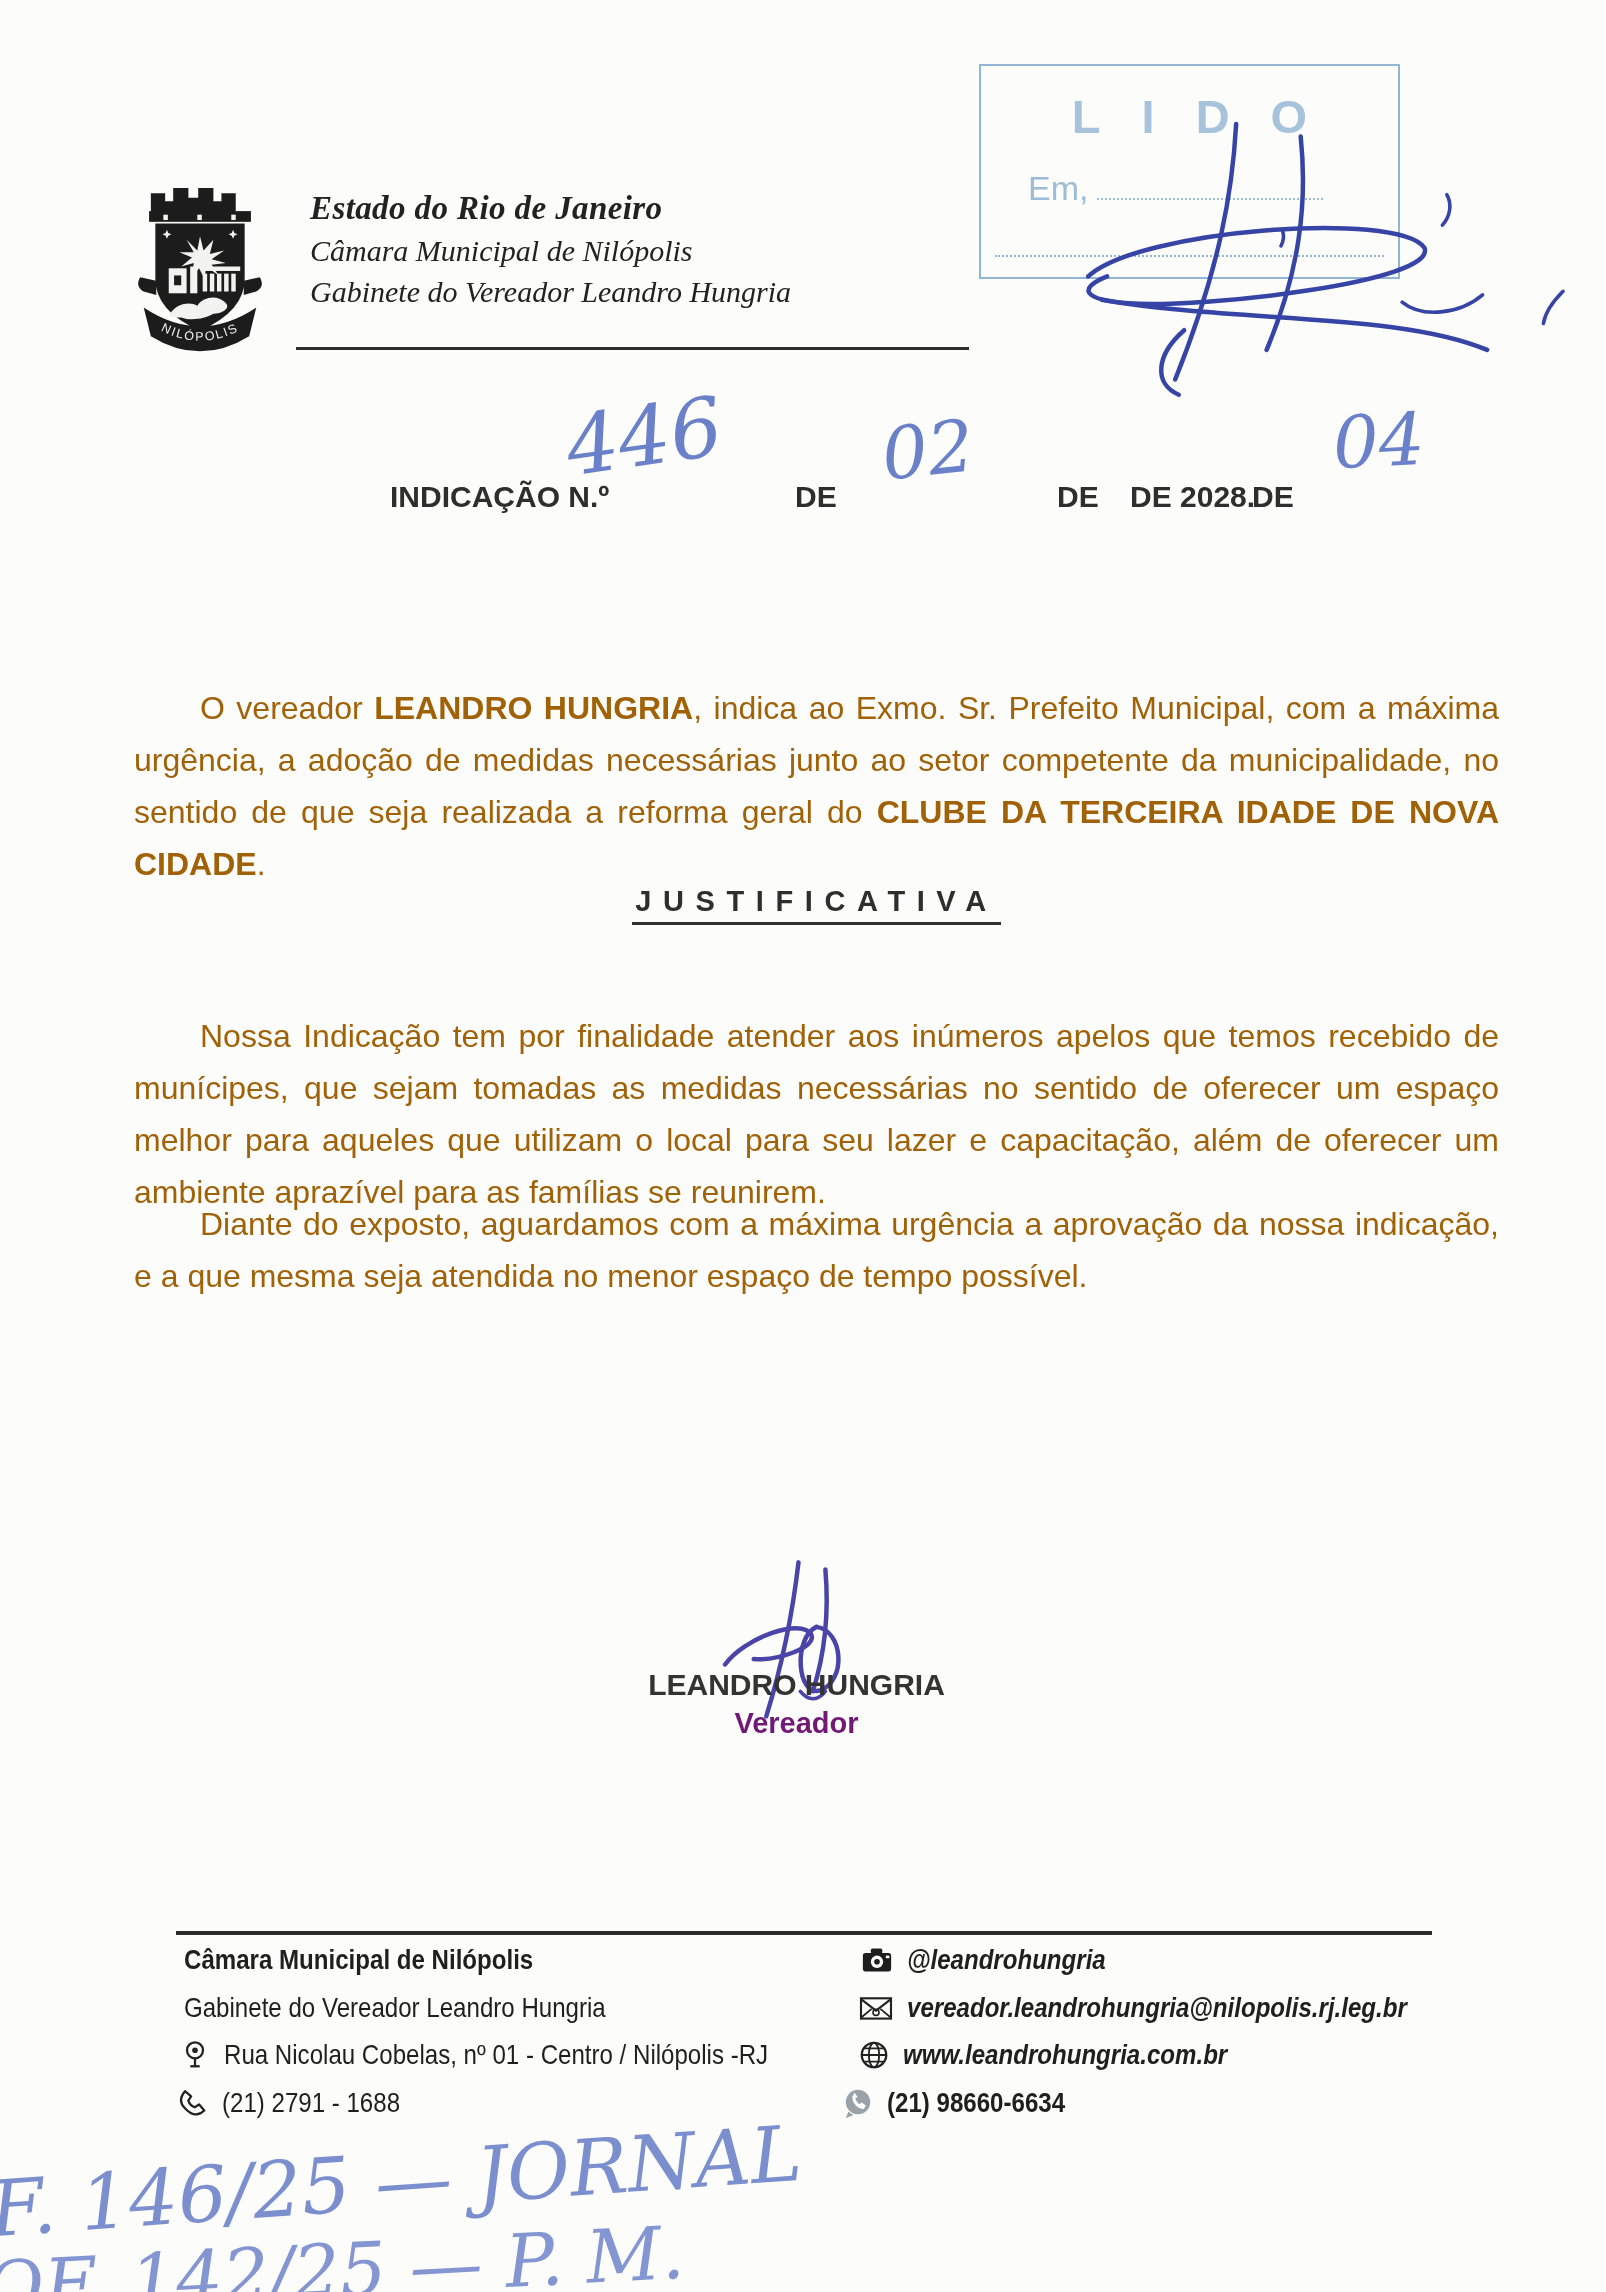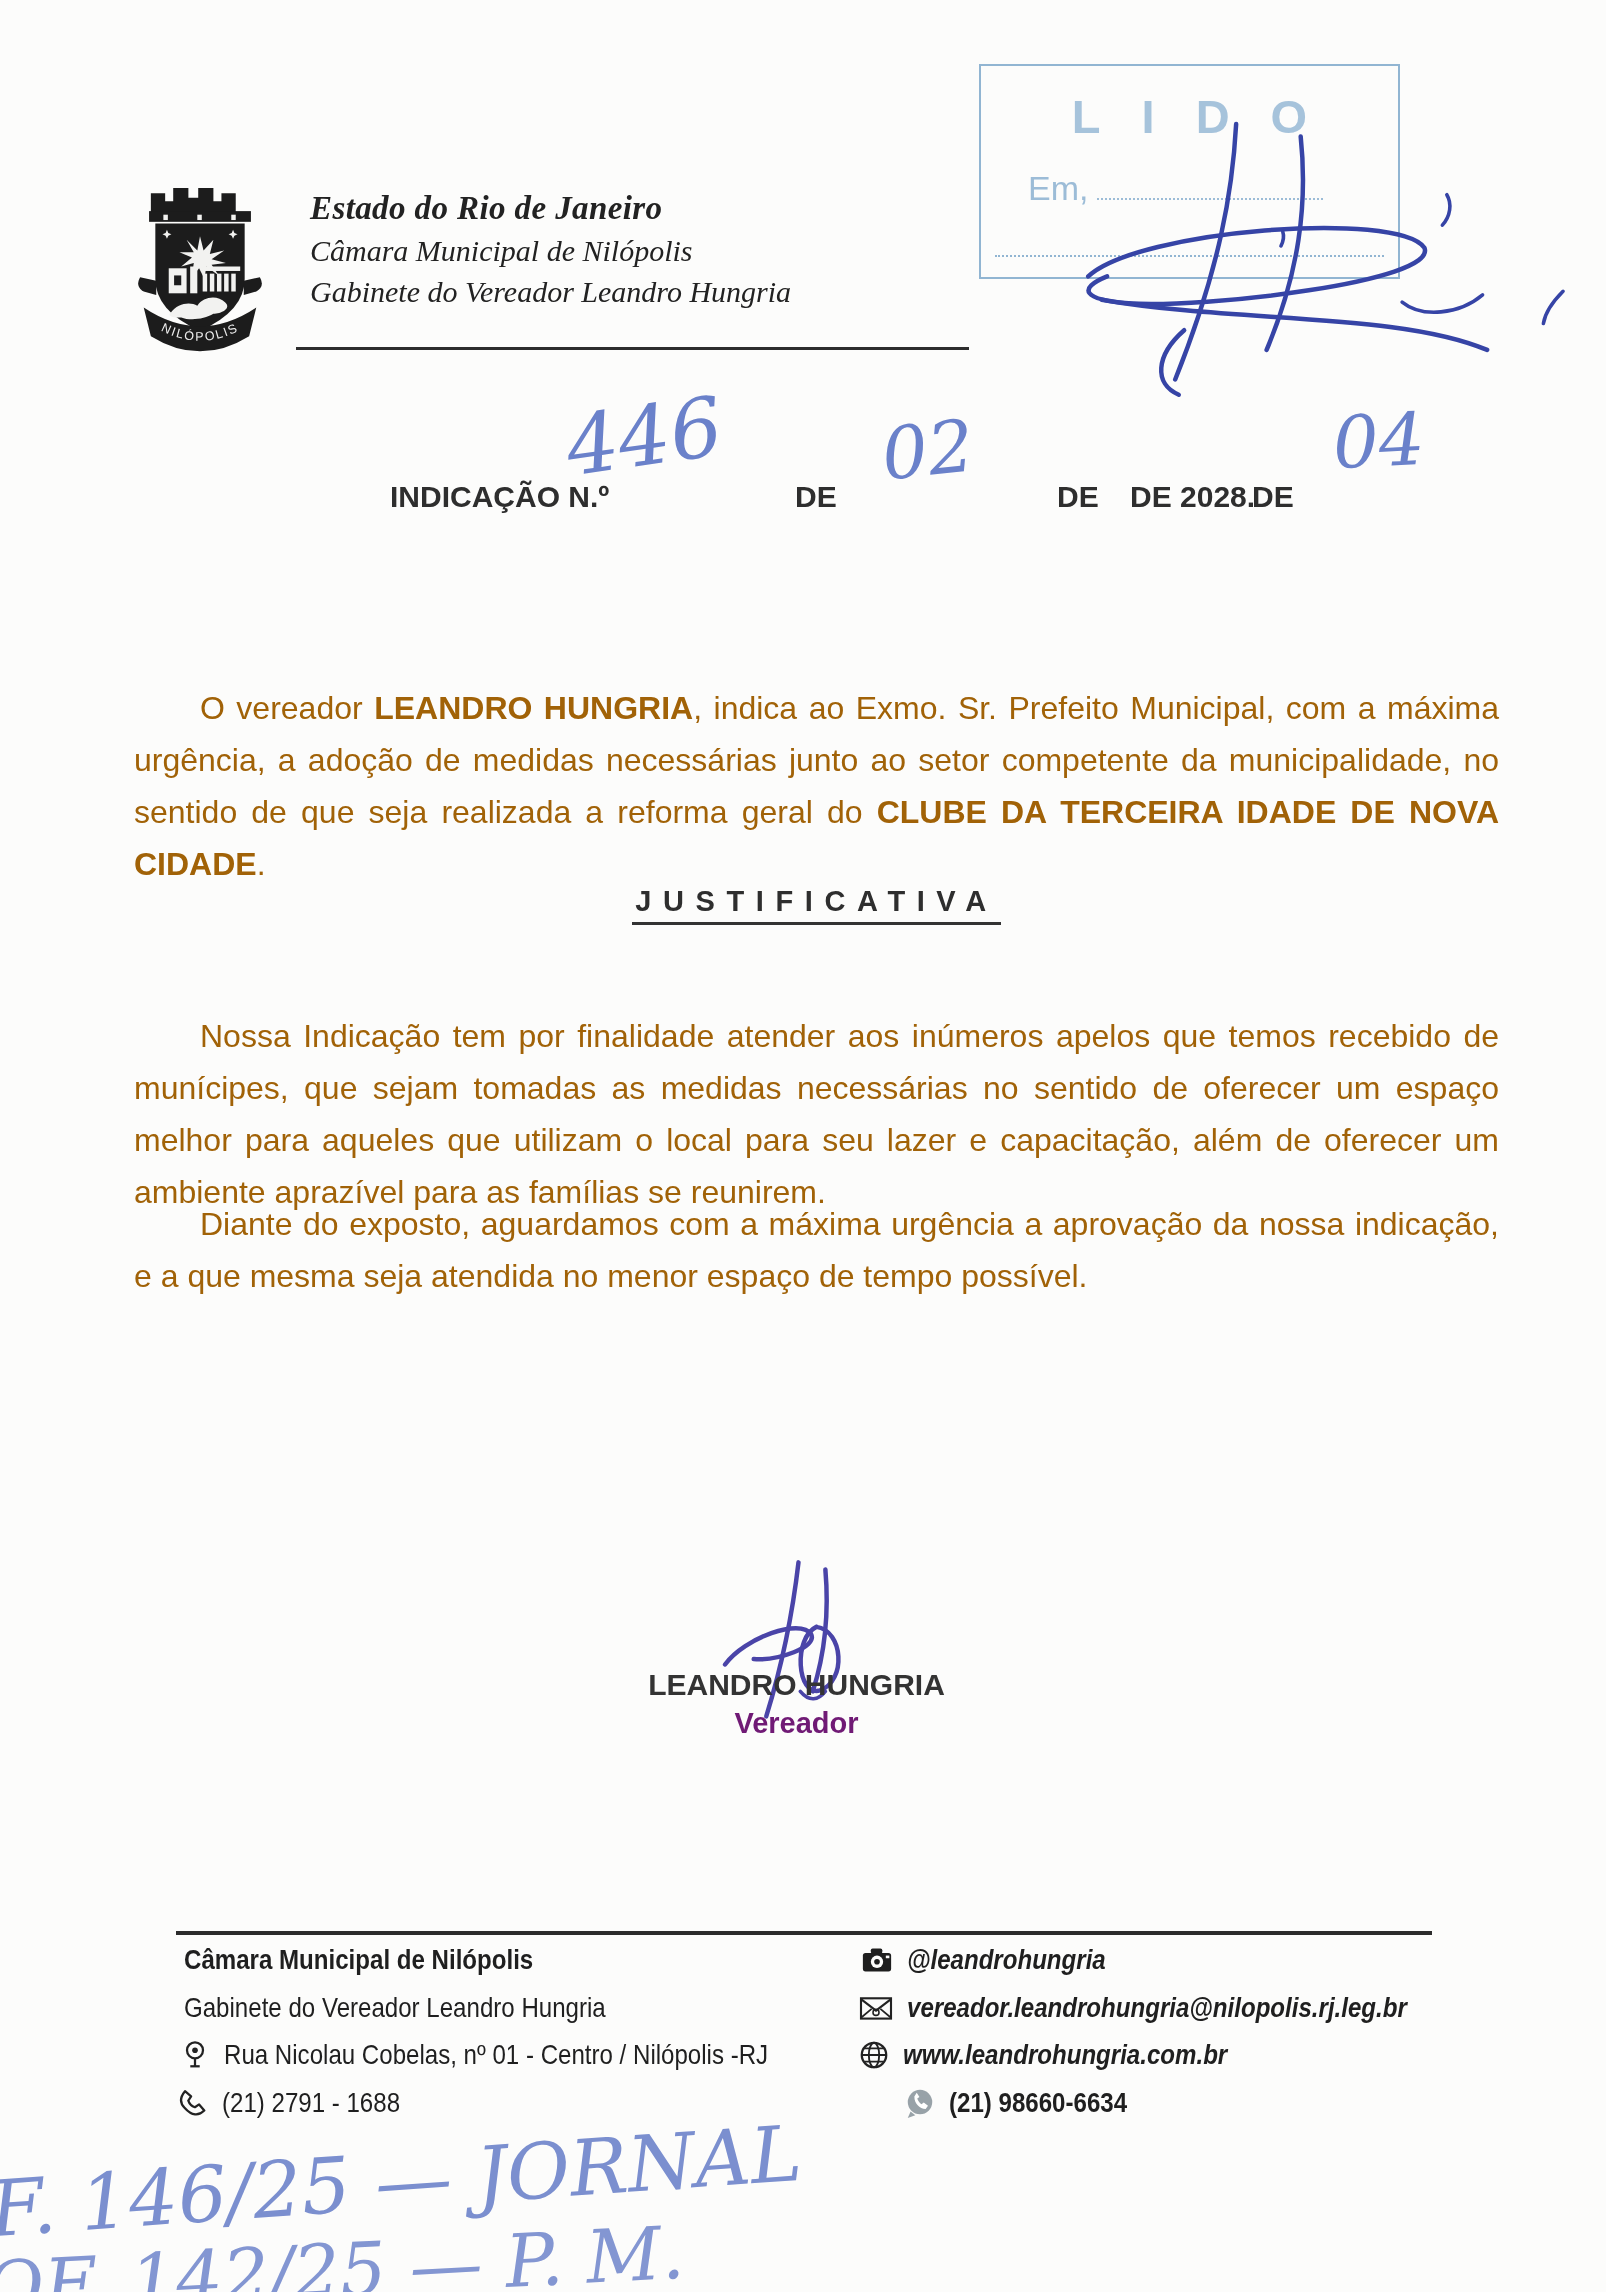--- a/index.html
+++ b/index.html
@@ -199,21 +199,21 @@
   </div>
   <div class="ftr-row" style="left:858px; top:1990px;">
     <svg width="36" height="30" viewBox="0 0 40 34">
       <rect x="3" y="6" width="34" height="23" fill="none" stroke="#222" stroke-width="2.4"></rect>
       <path d="M3,7 L20,20 L37,7" fill="none" stroke="#222" stroke-width="2.4"></path>
       <path d="M3,28 l12,-10 M37,28 l-12,-10" fill="none" stroke="#222" stroke-width="2"></path>
       <circle cx="20" cy="22" r="3.4" fill="none" stroke="#222" stroke-width="1.8"></circle>
     </svg>
     <span class="cond ital">vereador.leandrohungria@nilopolis.rj.leg.br</span>
   </div>
-  <div class="ftr-row" style="left:904px; top:2085px;">
+  <div class="ftr-row" style="left:842px; top:2085px;">
     <svg width="32" height="32" viewBox="0 0 34 34">
       <circle cx="17" cy="16" r="13" fill="#98a2a8"></circle>
       <path d="M7,26 l-3,7 8,-3 z" fill="#98a2a8"></path>
       <path d="M11,10 c0,8 5.5,12.5 12,13.5 l2.5,-3.5 -4.5,-3.5 -2.5,1.8 c-2.2,-1.6 -3.8,-3.8 -4.4,-6 l2.3,-1.8 -2.9,-4.5 z" fill="#fff"></path>
     </svg>
     <span class="cond">(21) 98660-6634</span>
   </div>
 
   <span class="hand hand-note1">F. 146/25  —  JORNAL</span>
   <span class="hand hand-note2">OF. 142/25  —  P. M.</span>

